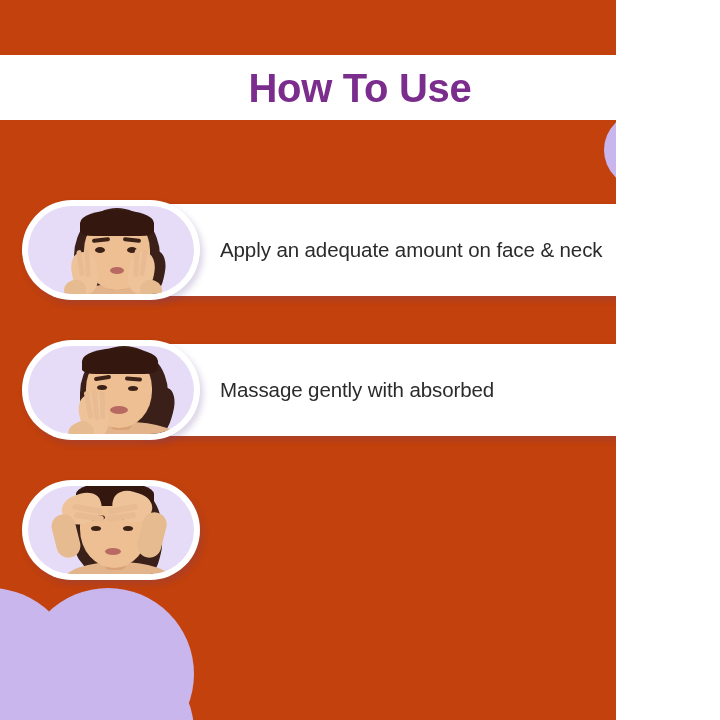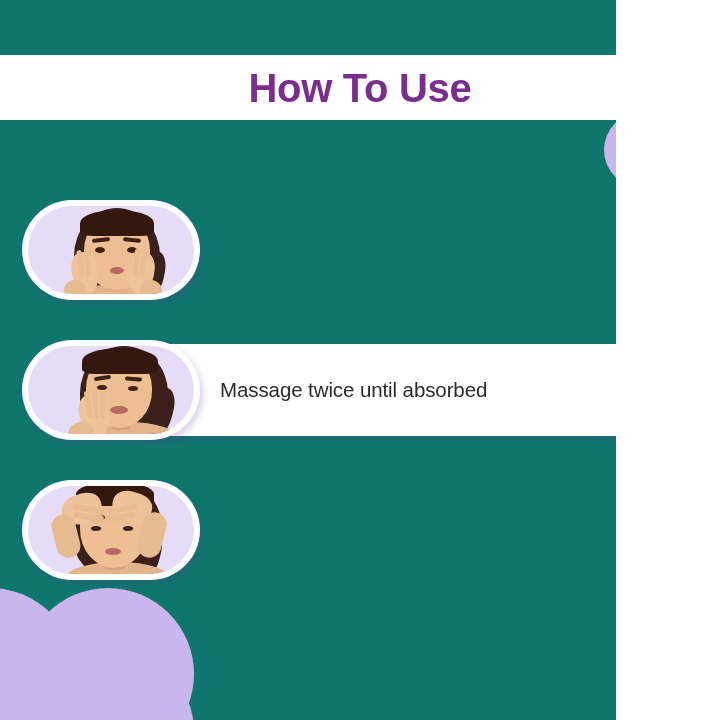--- a/index.html
+++ b/index.html
@@ -6,21 +6,21 @@
 
   html, body {
     width:720px; height:720px;
     overflow:hidden;
     font-family:"Liberation Sans", sans-serif;
   }
 
   #stage {
     position:relative;
     width:616px; height:720px;
-    background:#0f766e;
+    background:#c2410c;
     overflow:hidden;
   }
 
   
   .deco { position:absolute; pointer-events:none; }
 
   
   #deco-top-right { top:112px; left:604px; width:180px; height:120px; }
   #deco-top-right .lobe {
     position:absolute;
@@ -150,20 +150,23 @@
     <div class="lobe b"></div>
     <div class="lobe c"></div>
     <div class="lobe d"></div>
   </div>
 
   <div id="header-band">
     <div id="page-title">How To Use</div>
   </div>
 
   <div class="step-card" id="step-card-1">
+    <div class="card-body">
+      <div class="card-text">Apply an adequate amount on face &amp; neck</div>
+    </div>
     <div class="thumb">
       <div class="thumb-inner clip-hide">
         <div class="figure">
           <div class="fg hair-back" style="left:46px; top:2px; width:86px; height:96px;"></div>
           <div class="fg ponytail" style="left:108px; top:44px; width:28px; height:50px; transform:rotate(12deg);"></div>
           <div class="fg shoulder" style="left:40px; top:78px; width:102px; height:34px;"></div>
           <div class="fg neck" style="left:78px; top:62px; width:22px; height:22px;"></div>
           <div class="fg face" style="left:56px; top:10px; width:66px; height:74px;"></div>
           <div class="fg hair-top" style="left:52px; top:4px; width:74px; height:26px;"></div>
           <div class="fg brow" style="left:64px; top:32px; width:18px; height:4px; transform:rotate(-6deg);"></div>
@@ -179,21 +182,21 @@
           <div class="fg finger" style="left:113px; top:44px; width:5px; height:26px; transform:rotate(8deg);"></div>
           <div class="fg arm" style="left:36px; top:74px; width:22px; height:20px; transform:rotate(-20deg);"></div>
           <div class="fg arm" style="left:112px; top:74px; width:22px; height:20px; transform:rotate(20deg);"></div>
         </div>
       </div>
     </div>
   </div>
 
   <div class="step-card" id="step-card-2">
     <div class="card-body">
-      <div class="card-text">Massage twice until absorbed</div>
+      <div class="card-text">Massage gently with absorbed</div>
     </div>
     <div class="thumb">
       <div class="thumb-inner clip-hide">
         <div class="figure">
           <div class="fg hair-back" style="left:52px; top:0px; width:88px; height:94px;"></div>
           <div class="fg ponytail" style="left:114px; top:40px; width:30px; height:56px; transform:rotate(16deg);"></div>
           <div class="fg shoulder" style="left:46px; top:76px; width:106px; height:36px;"></div>
           <div class="fg neck" style="left:82px; top:60px; width:22px; height:24px;"></div>
           <div class="fg face" style="left:58px; top:8px; width:66px; height:74px;"></div>
           <div class="fg hair-top" style="left:54px; top:2px; width:76px; height:26px;"></div>

